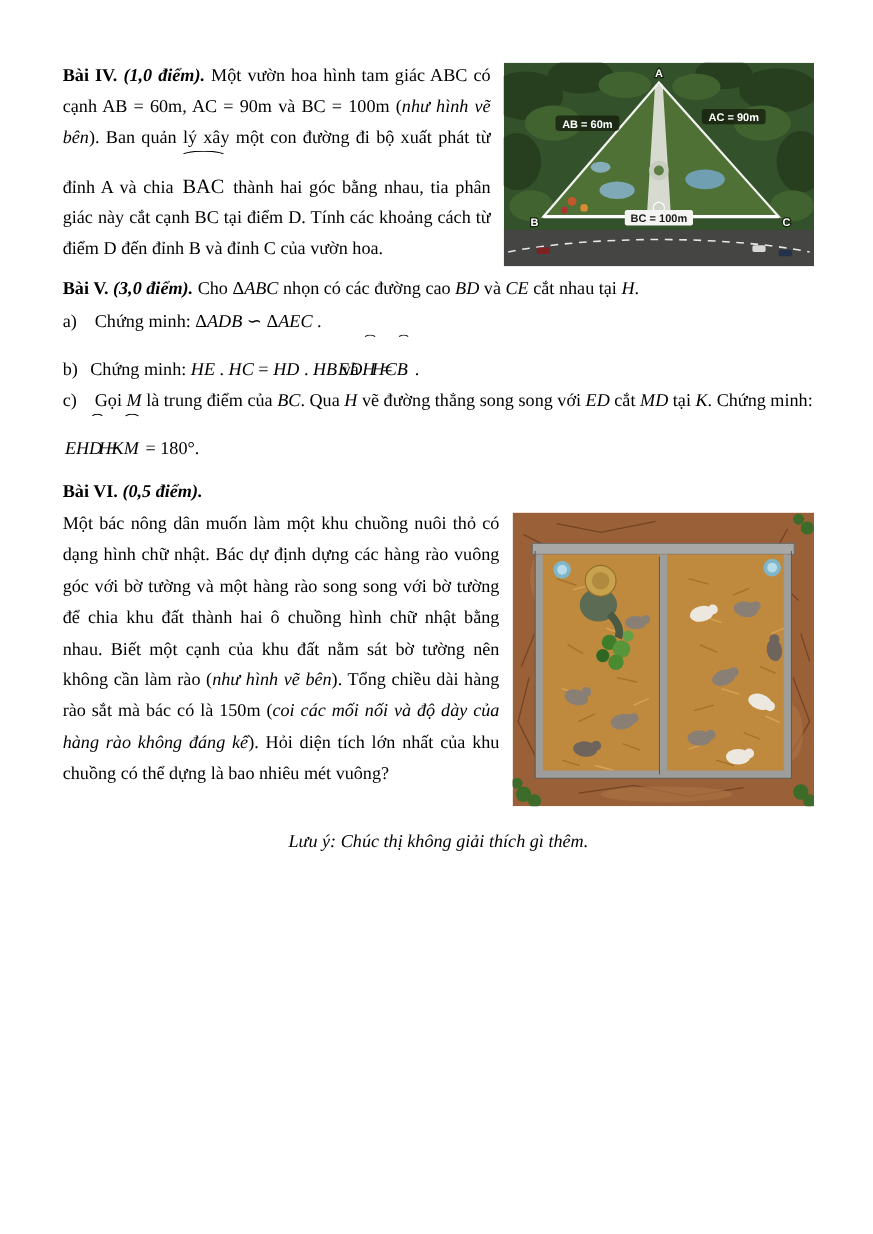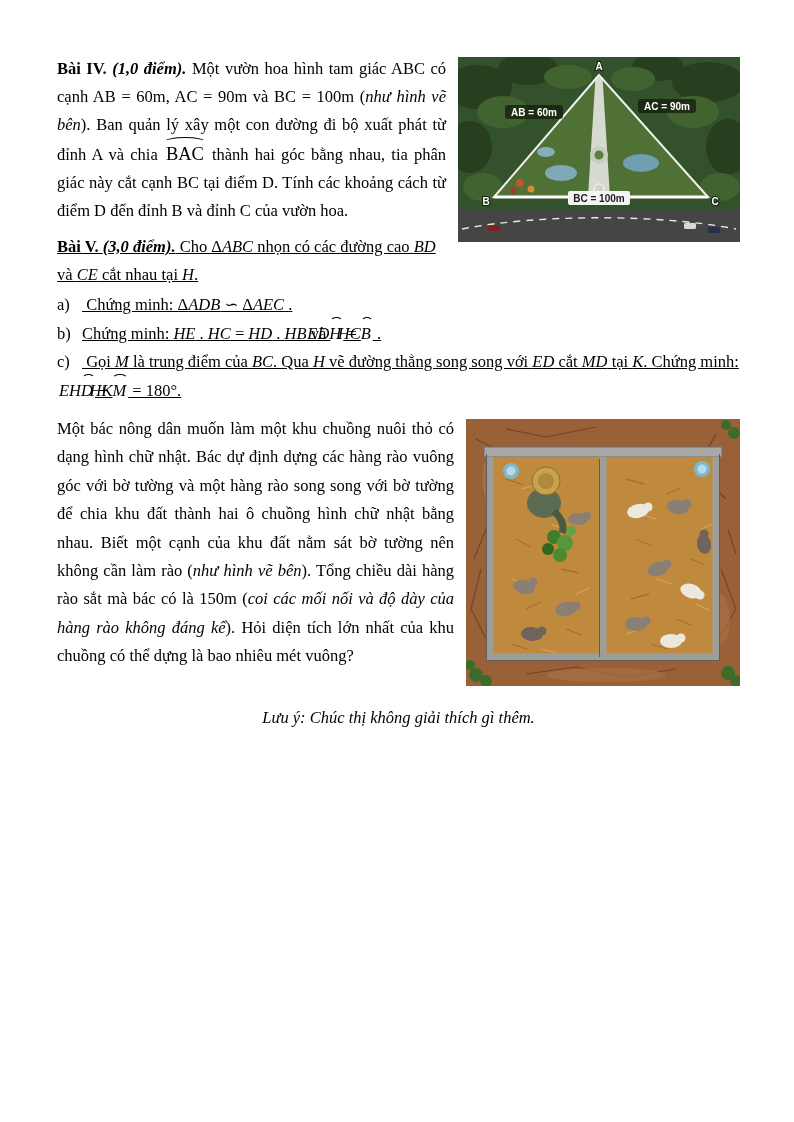--- a/index.html
+++ b/index.html
@@ -7,32 +7,32 @@
   body { display:flex; justify-content:center; }
   .page {
     position:relative; width:794px; height:1122px; background:#ffffff;
     font-family:"Liberation Serif", serif; font-size:16.5px; color:#000;
     padding:55px 54px 0 57px; overflow:hidden;
   }
   .b  { font-weight:700; }
   .i  { font-style:italic; }
   .bi { font-weight:700; font-style:italic;margin-top:16px; }
   .big{ font-size:1.12em; }
-  .arc{ position:relative; display:inline-block; padding:1px 2px 0; }
+  .arc{ position:relative; display:inline-block; padding:16px 2px 0; }
   .arc::before{
     content:""; position:absolute; left:0; right:0; top:-2px; height:8px;
     border:1.4px solid transparent; border-top-color:#000; border-radius:50%;
   }
   .just { text-align:justify; }
   .body-text { line-height:28px; }
   .fig { float:right; }
   .fig4 { width:282px; height:185px; margin:2px 0 6px 12px; }
   .fig6 { width:274px; height:267px; margin:4px 0 4px 12px; }
   .p4note { clear:both; padding-left:3px; margin-top:6px; line-height:28px; }
-  .prob5 { margin-top:8px;text-decoration:underline; }
+  .prob5 { margin-top:8px; }
   .prob5 .heading { line-height:28px; margin-bottom:2px; }
   .item { line-height:28px; padding-left:25px; text-indent:-25px; }
   .ilabel { display:inline-block; width:25px; text-indent:0; }
   .prob6 { margin-top:10px; }
   .prob6 .heading { line-height:29px; margin-bottom:1px; }
   .prob6 .body-text { line-height:28.4px; }
   .foot { clear:both; margin-top:34px; text-align:center; line-height:26px; }
   svg { display:block; }
   svg text { font-family:"Liberation Sans", sans-serif; }
   .vlabel { font-size:10px; font-weight:700; fill:#ffffff; paint-order:stroke; stroke:#16240f; stroke-width:2.2px; }
@@ -112,20 +112,21 @@
     </div>
     <div class="item">
       <span class="ilabel">b)</span><span><span>Chứng minh: </span><span class="i">HE</span><span> . </span><span class="i">HC</span><span> = </span><span class="i">HD</span><span> . </span><span class="i">HB</span><span> và </span><span class="arc i">EDH</span><span> = </span><span class="arc i">HCB</span><span> .</span></span>
     </div>
     <div class="item">
       <span class="ilabel">c)</span><span><span> Gọi </span><span class="i">M</span><span> là trung điểm của </span><span class="i">BC</span><span>.  Qua </span><span class="i">H</span><span> vẽ đường thẳng song song với </span><span class="i">ED</span><span> cắt </span><span class="i">MD</span><span> tại </span><span class="i">K</span><span>. Chứng minh:  </span><span class="arc i">EHD</span><span> + </span><span class="arc i">HKM</span><span> = 180°.</span></span>
     </div>
   </section>
 
   <section class="prob prob6">
+    <p class="heading"><span class="b">Bài VI. </span><span class="bi">(0,5 điểm).</span></p>
     <div>
       <figure class="fig fig6">
         <svg width="274" height="267" viewBox="0 0 274 267">
           <rect width="274" height="267" fill="#9a6138"></rect>
           <g stroke="#6f3f21" stroke-width="1.2" fill="none" opacity="0.85">
             <path d="M10,20 L40,35 L30,70 L55,95"></path>
               <path d="M250,15 L230,50 L260,80"></path>
             <path d="M15,150 L5,190 L25,230"></path>
               <path d="M255,150 L270,190 L250,225"></path>
             <path d="M60,255 L110,248 L160,258 L210,250"></path>

